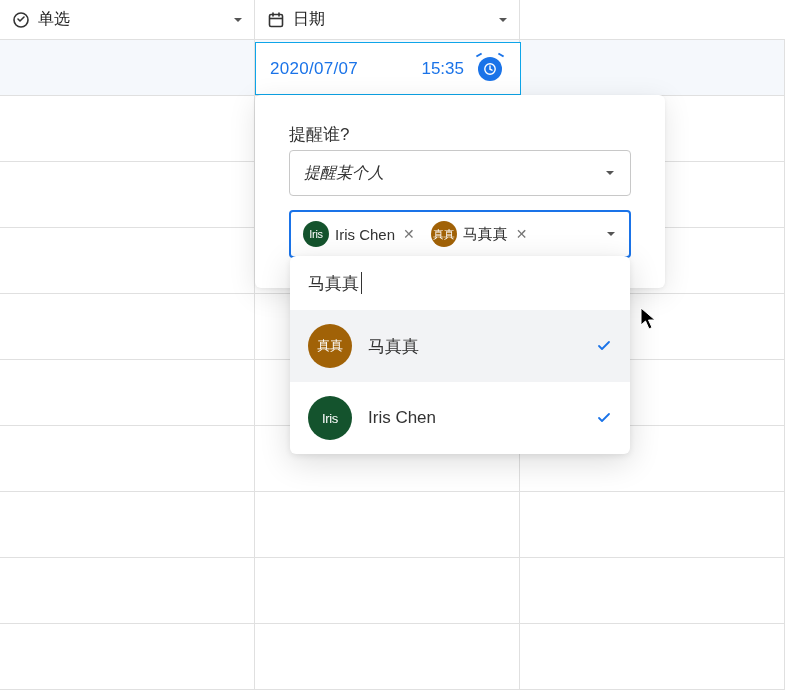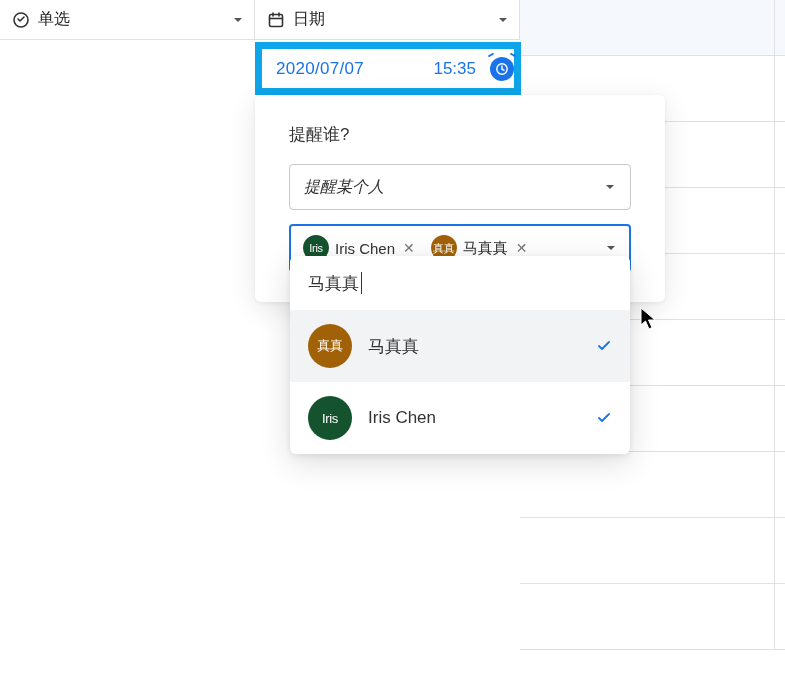--- a/index.html
+++ b/index.html
@@ -1,46 +1,46 @@
 <!DOCTYPE html>
 <html><head>
   <meta charset="utf-8">
   <style>
     * { box-sizing: border-box; margin: 0; padding: 0; }
     body { font-family: -apple-system, BlinkMacSystemFont, "Segoe UI", "PingFang SC", "Microsoft YaHei", sans-serif; width: 785px; height: 700px; background: #fff; overflow: hidden; position: relative; }
 
     
-    .grid { display: flex; flex-direction: row; width: 100%; height: 100%; }
+    .grid { display: flex; flex-direction: column; width: 100%; height: 100%; }
     .header-row { display: flex; height: 40px; border-bottom: 1px solid #e0e0e0; }
     .col-header { display: flex; align-items: center; padding: 0 12px; border-right: 1px solid #e0e0e0; position: relative; }
     .col1 { width: 255px; }
     .col2 { width: 265px; }
     .col3 { flex: 1; }
     .col-header .type-icon { width: 18px; height: 18px; margin-right: 8px; color: #333; display:flex;align-items:center;justify-content:center;}
     .col-header .title { font-size: 16px; color: #222; }
     .col-header .drop { position: absolute; right: 10px; color: #555; }
     .drop svg { display:block; }
 
     .body-rows { flex: 1; display: flex; flex-direction: column; }
     .body-row { display: flex; height: 66px; border-bottom: 1px solid #e0e0e0; }
     .body-row .cell { border-right: 1px solid #e0e0e0; }
     .body-row.first { background: #f5f8fc; height: 56px; }
 
     
-    .date-input { position: absolute; top: 42px; left: 255px; width: 266px; height: 53px; border: 7px solid #0ea5e9; display: flex; align-items: center; padding: 0 0 0 14px; background: #fff; }
+    .date-input { position: absolute; top: 42px; left: 255px; width: 266px; height: 53px; border: 1px solid #0ea5e9; display: flex; align-items: center; padding: 0 18px 0 14px; background: #fff; }
     .date-input .date { color: #1a73e8; font-size: 17px; letter-spacing: 0.3px; font-feature-settings: "tnum"; }
     .date-input .time { color: #1a73e8; font-size: 17px; margin-left: auto; font-feature-settings: "tnum"; }
     .date-input .clock-badge { width: 24px; height: 24px; border-radius: 50%; background: #1a73e8; margin-left: 14px; display: flex; align-items: center; justify-content: center; position:relative;}
     .date-input .clock-badge::before {content:"";position:absolute;top:-3px;left:-2px;width:6px;height:2px;background:#1a73e8;transform:rotate(-30deg);}
     .date-input .clock-badge::after {content:"";position:absolute;top:-3px;right:-2px;width:6px;height:2px;background:#1a73e8;transform:rotate(30deg);}
     .date-input .clock-badge svg { width: 14px; height: 14px; }
 
     
     .popover { position: absolute; top: 95px; left: 255px; width: 410px; background: #fff; border-radius: 6px; box-shadow: 0 6px 28px rgba(0,0,0,0.10), 0 1px 4px rgba(0,0,0,0.06); padding: 28px 34px 30px 34px; }
-    .popover .prompt { font-size: 17px; color: #333; margin-bottom: 18px; }
+    .popover .prompt { font-size: 17px; color: #333; margin-bottom: 4px; }
 
     .select { width: 100%; height: 46px; border: 1px solid #c8c8c8; border-radius: 4px; display: flex; align-items: center; padding: 0 14px; position: relative; margin-bottom: 14px; cursor: pointer; font-style: italic; }
     .select .sel-label { font-size: 16px; color: #333; }
     .select .tri { position: absolute; right: 14px; color:#555; }
 
     .chips { width: 100%; min-height: 46px; border: 2px solid #1a73e8; border-radius: 4px; display: flex; align-items: center; padding: 6px 8px; gap: 6px; position: relative; }
     .chip { display: inline-flex; align-items: center; gap: 6px; padding: 3px 4px 3px 4px; border-radius: 14px; }
     .avatar { width: 26px; height: 26px; border-radius: 50%; display: flex; align-items: center; justify-content: center; color: #fff; font-size: 11px; letter-spacing: -0.3px; }
     .av-iris { background: #14532d; }
     .av-zhen { background: #a16207; }

